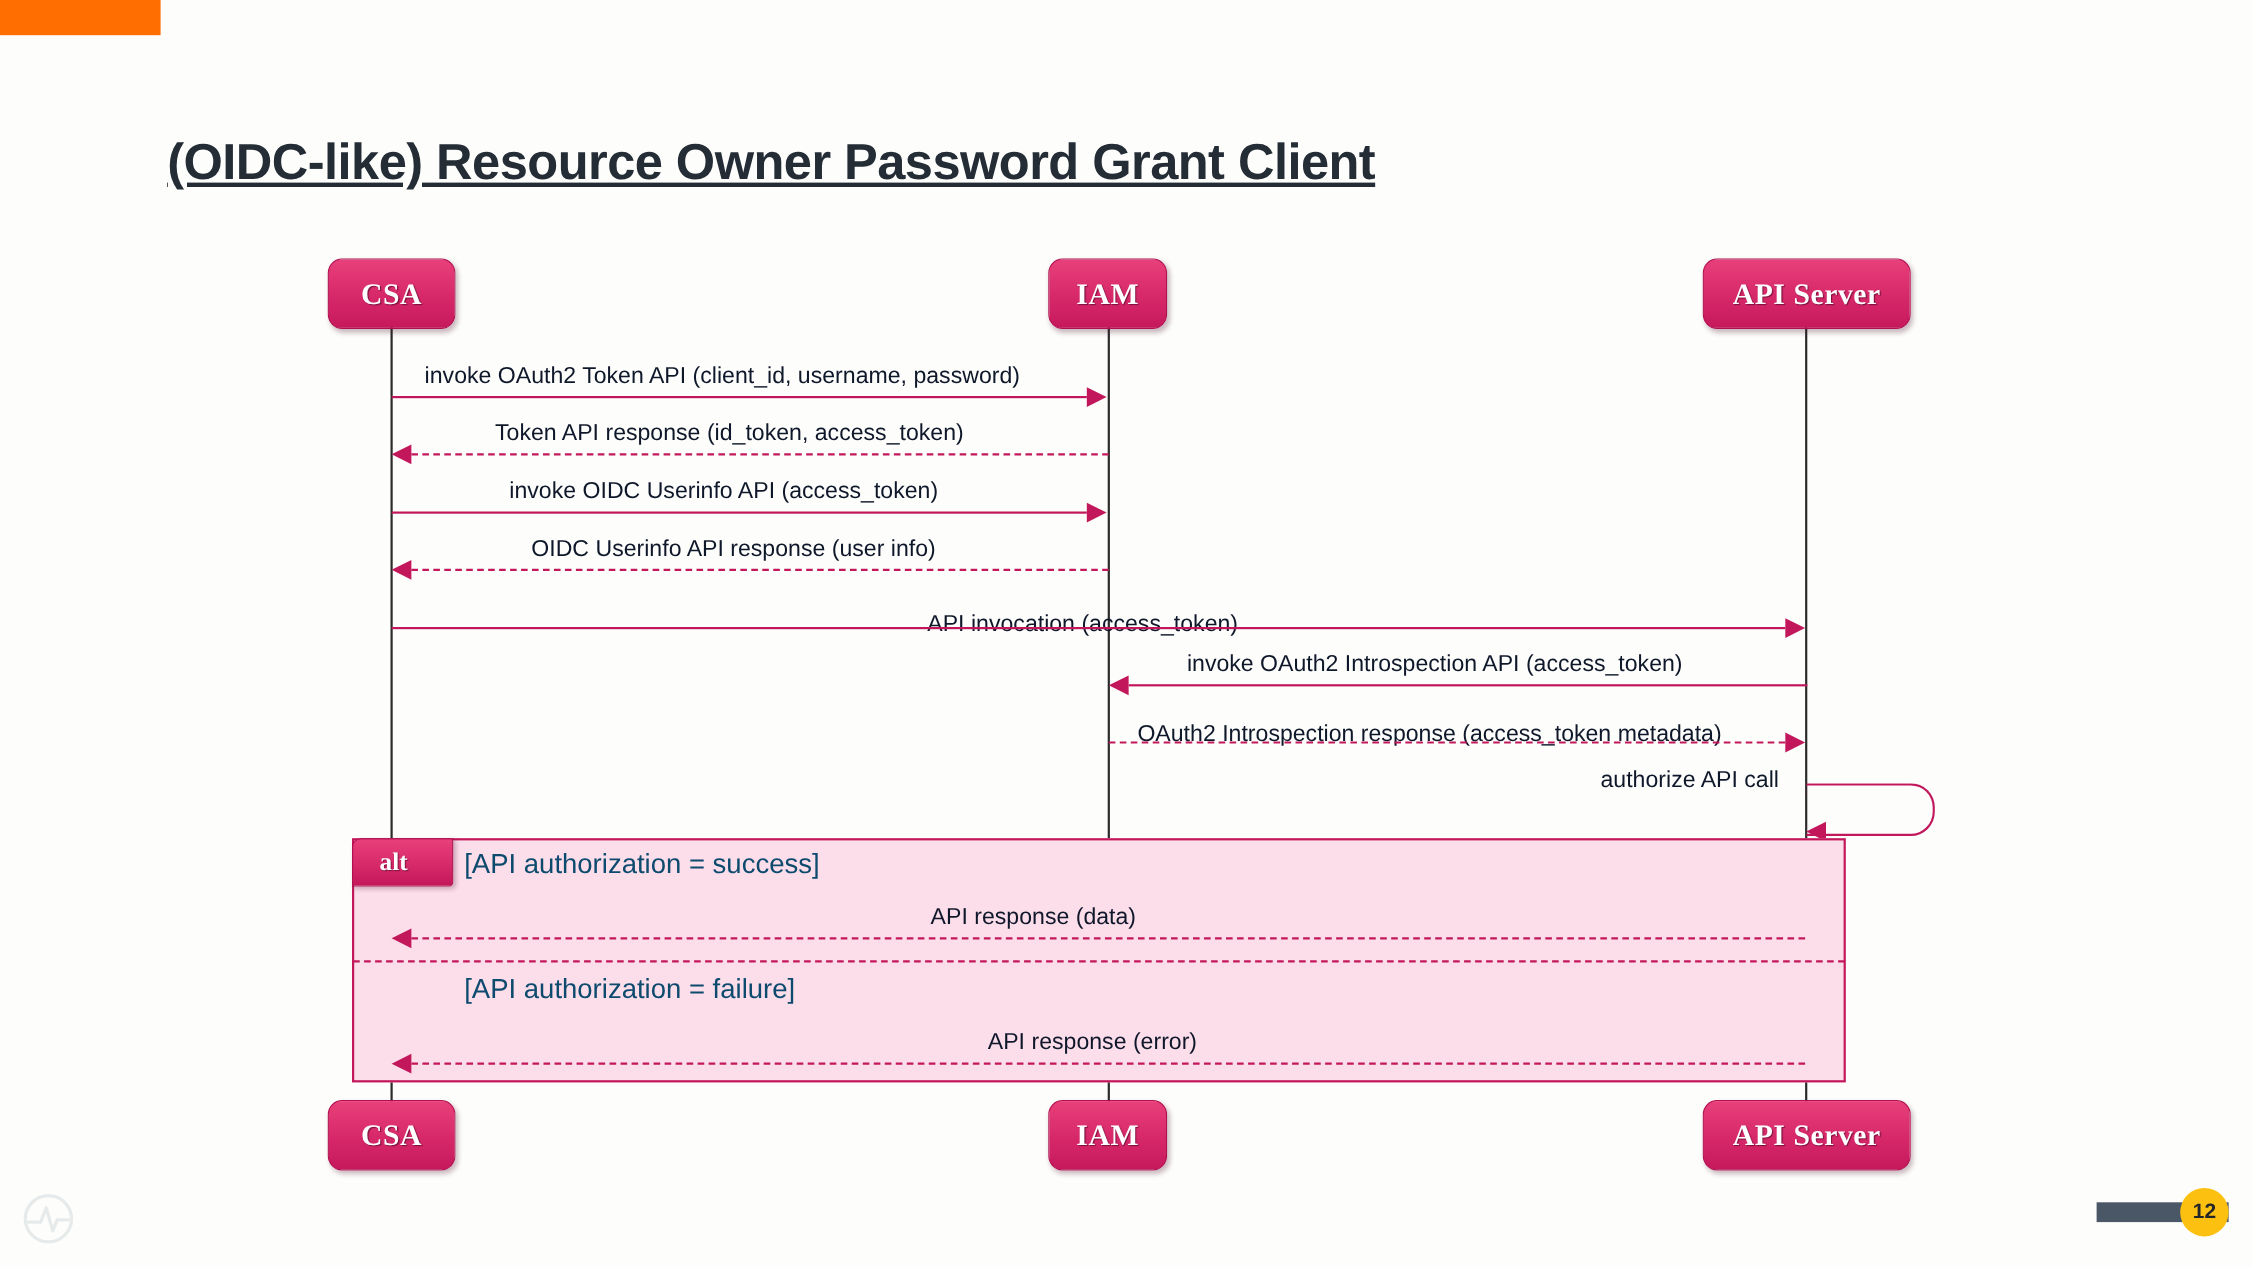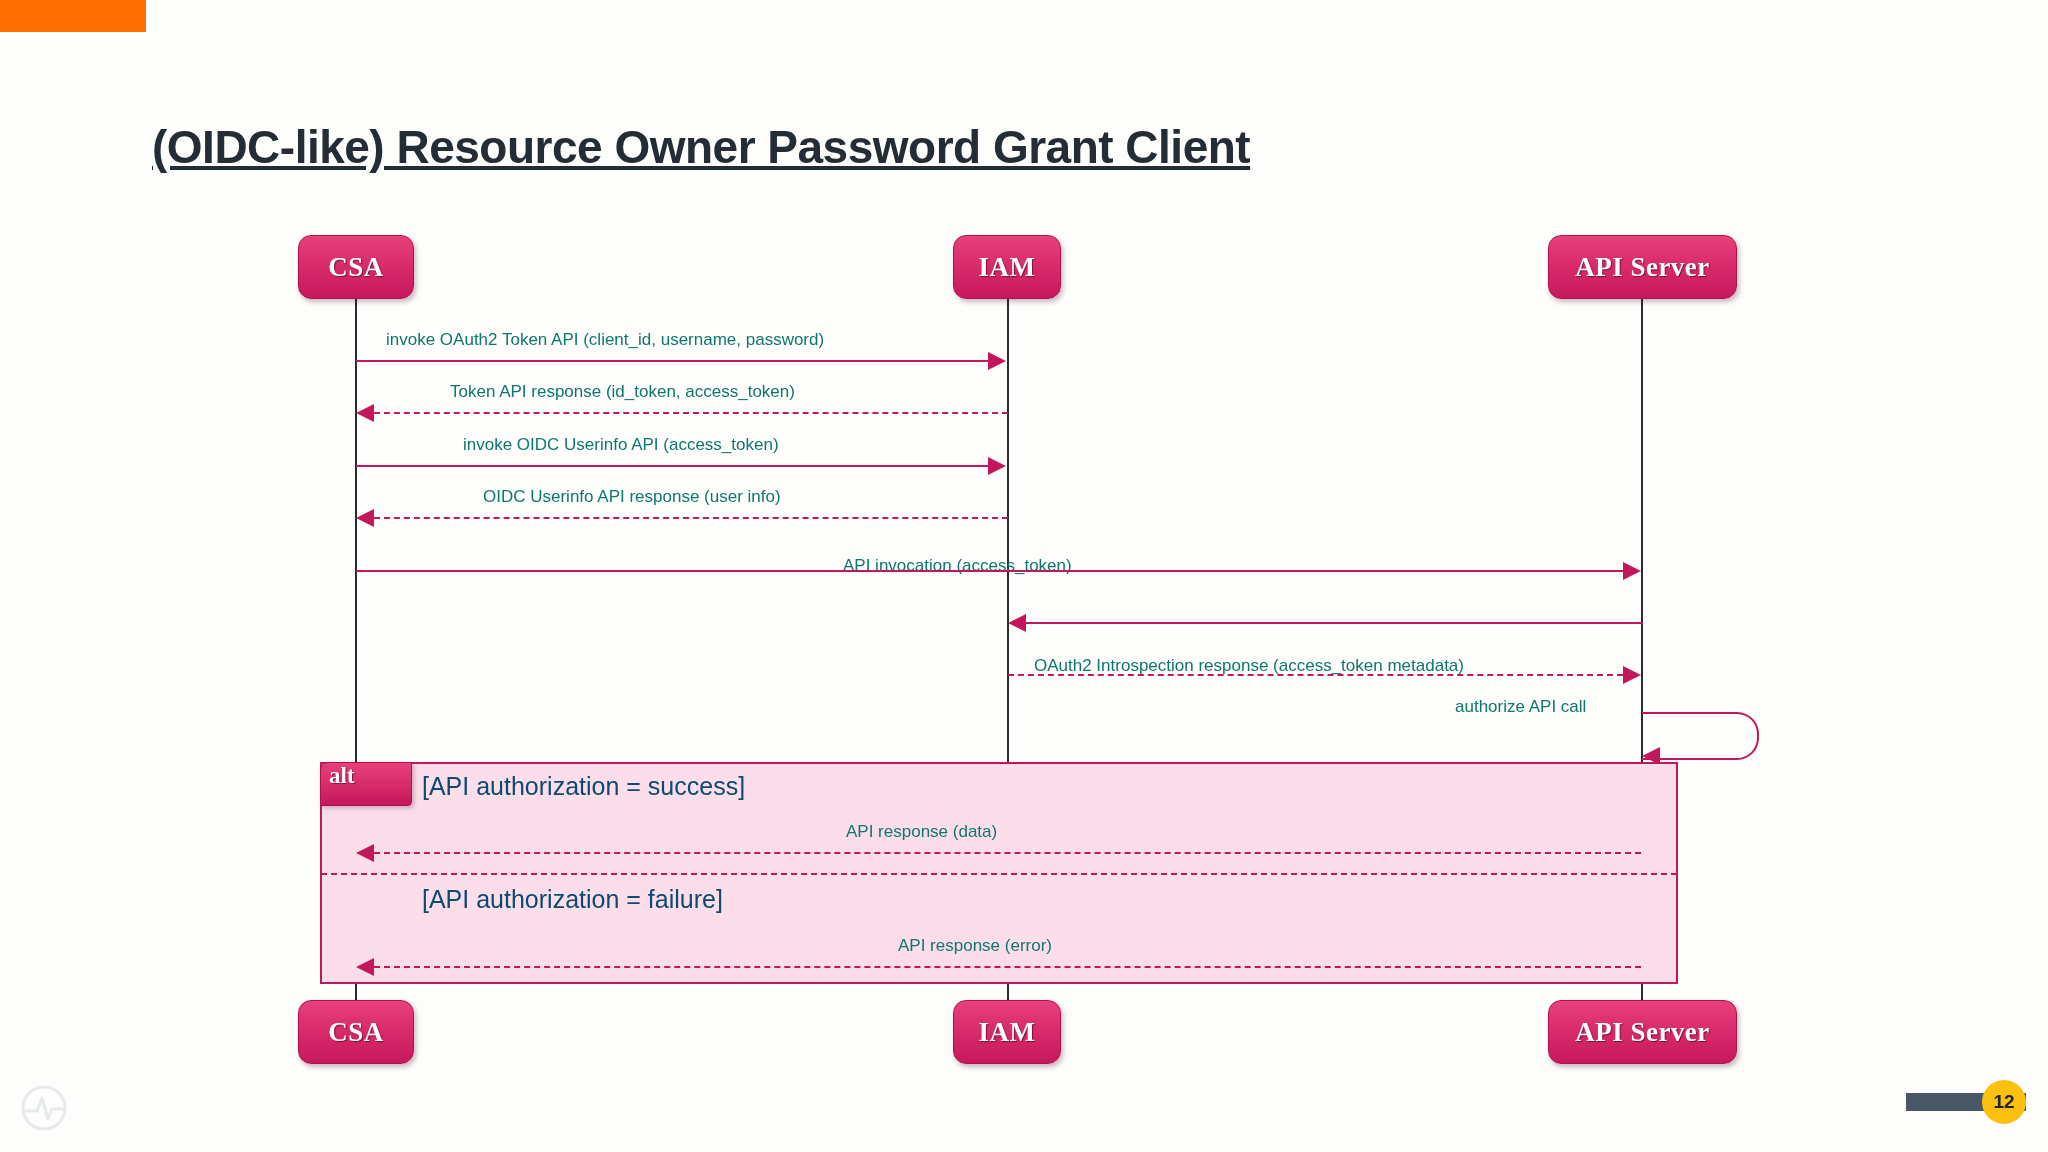--- a/index.html
+++ b/index.html
@@ -114,22 +114,22 @@
   .msg-line {
     position: absolute;
     height: 0;
     border-top: 2.4px solid #C2185B;
   }
   .msg-line.dashed {
     border-top-style: dashed;
   }
   .msg-label {
     position: absolute;
-    font-size: 17px;
-    color: #0f766e;
+    font-size: 21px;
+    color: #0f172a;
     white-space: nowrap;
   }
   .arrowhead {
     position: absolute;
     width: 0; height: 0;
   }
   .arrowhead.right {
     border-top: 9px solid transparent;
     border-bottom: 9px solid transparent;
     border-left: 18px solid #C2185B;
@@ -158,21 +158,22 @@
   }
   #alt-tab {
     position: absolute;
     height: 44px;
     background: linear-gradient(180deg, #E8407A 0%, #D62A69 55%, #C4175A 100%);
     border: 1.5px solid #B01050;
     border-top-left-radius: 8px;
     border-bottom-right-radius: 4px;
     box-shadow: 2px 2px 4px rgba(80,20,50,0.28);
     display: flex;
-    padding-left: 8px;
+    align-items: center;
+    padding-left: 24px;
     color: #FFFFFF;
     font-family: "Liberation Serif", serif;
     font-weight: bold;
     font-size: 23px;
     text-shadow: 1px 1px 1px rgba(90,10,45,0.7);
     box-sizing: border-box;
   }
   .alt-divider {
     position: absolute;
     height: 0;
@@ -241,20 +242,21 @@
   <div class="arrowhead right" style="left:988px; top:457px;"></div>
 
   <div class="msg-label" style="left:483px; top:487px;">OIDC Userinfo API response (user info)</div>
   <div class="msg-line dashed" style="left:374px; top:517px; width:634px;"></div>
   <div class="arrowhead left" style="left:356px; top:509px;"></div>
 
   <div class="msg-label" style="left:843px; top:540px;margin-top:16px;">API invocation (access_token)</div>
   <div class="msg-line" style="left:356px; top:570px; width:1267px;"></div>
   <div class="arrowhead right" style="left:1623px; top:562px;"></div>
 
+  <div class="msg-label" style="left:1079px; top:592px;">invoke OAuth2 Introspection API (access_token)</div>
   <div class="msg-line" style="left:1026px; top:622px; width:617px;"></div>
   <div class="arrowhead left" style="left:1008px; top:614px;"></div>
 
   <div class="msg-label" style="left:1034px; top:644px;margin-top:12px;">OAuth2 Introspection response (access_token metadata)</div>
   <div class="msg-line dashed" style="left:1008px; top:674px; width:615px;"></div>
   <div class="arrowhead right" style="left:1623px; top:666px;"></div>
 
   <div class="msg-label" style="left:1455px; top:697px;">authorize API call</div>
   <div class="self-loop" style="left:1642px; top:712px; width:115px; height:44px;"></div>
   <div class="arrowhead left" style="left:1642px; top:747px;"></div>

